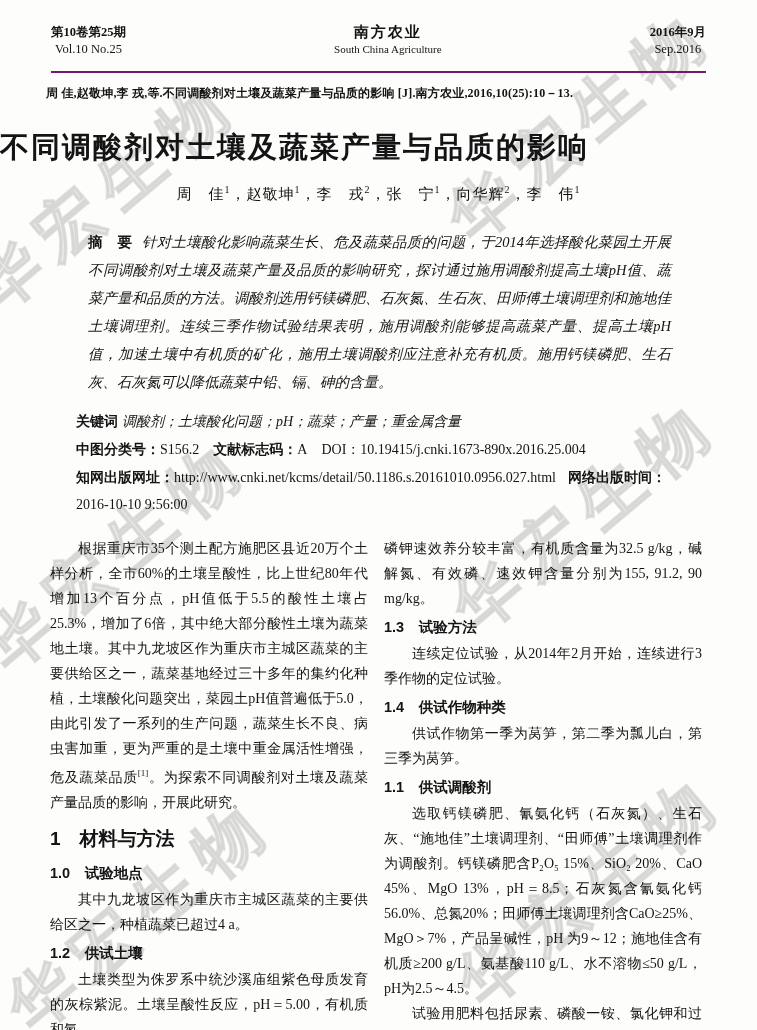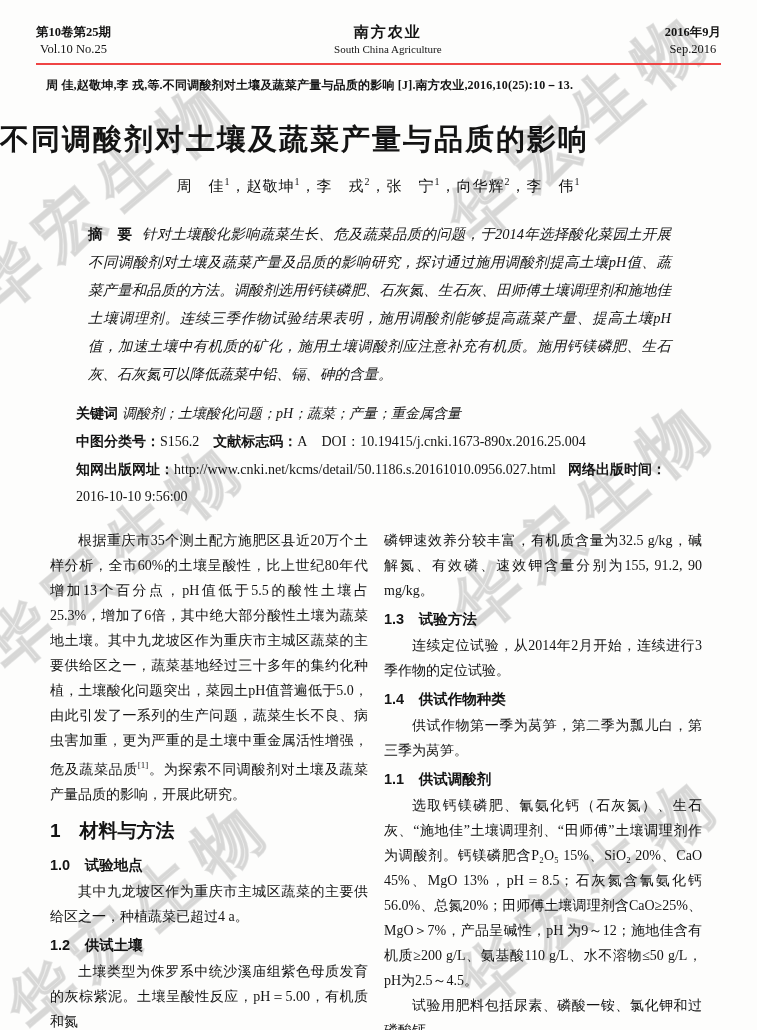--- a/index.html
+++ b/index.html
@@ -29,23 +29,23 @@
   .wm2{left:420px;top:80px;}
   .wm3{left:-45px;top:510px;}
   .wm4{left:425px;top:470px;}
   .wm5{left:-20px;top:870px;}
   .wm6{left:430px;top:845px;}
 
   .content{position:relative;z-index:1;}
 
   
   .header{
-    margin:0 36px;
-    border-bottom:2px solid #ef4444;
-    padding-bottom:5px;
+    margin:0 51px;
+    border-bottom:2px solid #701a75;
+    padding-bottom:13px;
     display:flex;justify-content:space-between;align-items:flex-end;
   }
   .h-block{text-align:center;line-height:17px;font-size:12.5px;}
   .h-cn{font-weight:bold;}
   .h-center .h-cn{font-size:15px;letter-spacing:2px;}
   .h-center .h-en{font-size:11px;}
 
   
   .citation{
     margin:12px 42px 0 46px;

